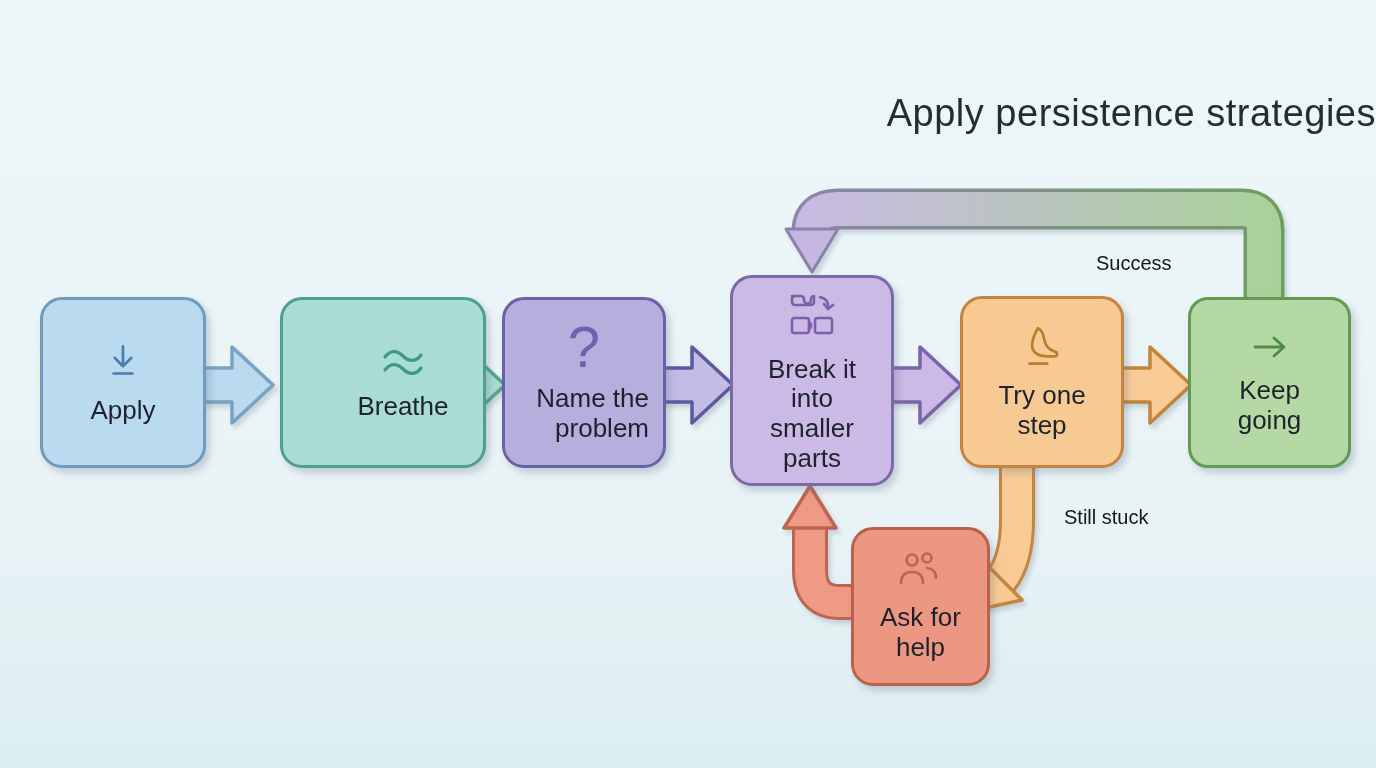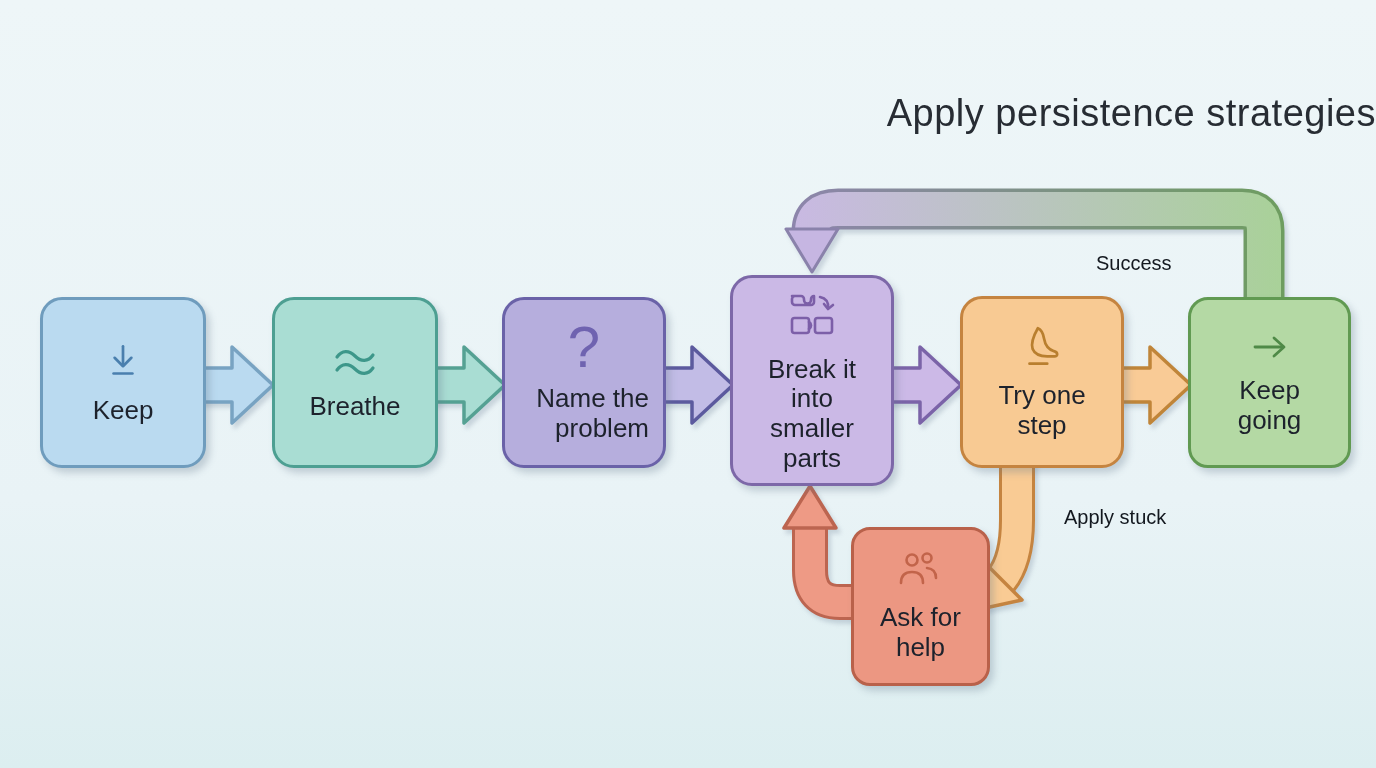--- a/index.html
+++ b/index.html
@@ -18,26 +18,26 @@
   }
   .node{
     position:absolute;z-index:2;border-radius:22px;border:3px solid;
     display:flex;flex-direction:column;align-items:center;justify-content:center;
     gap:11px;box-shadow:4px 5px 7px rgba(100,120,140,.30);
     color:#1d222c;text-align:center;
   }
   .node .label{font-size:26px;line-height:1.14;}
   .node .icon{display:flex;align-items:center;justify-content:center;}
   .node.pause   {left:40px;  top:297px;width:160px;height:165px;background:#badaf0;border-color:#6f9cbd;}
-  .node.breathe {left:272px; top:297px;width:160px;height:165px;background:#a9ddd3;border-color:#4d9f92;}
+  .node.breathe {left:280px; top:297px;width:160px;height:165px;background:#a9ddd3;border-color:#4d9f92;padding-left:40px;}
   .node.name    {left:502px; top:297px;width:158px;height:165px;background:#b6aedd;border-color:#6a62a8;}
   .node.break   {left:730px; top:275px;width:158px;height:205px;background:#cbb9e6;border-color:#7d68a8;}
   .node.try     {left:960px; top:296px;width:158px;height:166px;background:#f8ca93;border-color:#c58440;}
   .node.keep    {left:1188px;top:297px;width:157px;height:165px;background:#b4d9a4;border-color:#619a52;border-radius:20px;}
-  .node.ask     {left:851px; top:527px;width:133px;height:153px;background:#ec9782;border-color:#b9614a;z-index:3;border-radius:19px;}
+  .node.ask     {left:851px; top:527px;width:133px;height:153px;background:#ec9782;border-color:#b9614a;z-index:3;}
   .node.pause  .icon{color:#4a7fae;}
   .node.breathe .icon{color:#3d978a;}
   .node.name   .icon{color:#6f63b0;font-size:58px;line-height:.9;font-weight:400;}
   .node.break  .icon{color:#7c5fa8;}
   .node.try    .icon{color:#b97f2f;}
   .node.keep   .icon{color:#4f8a47;}
   .node.ask    .icon{color:#c2644a;}
   .node.name  .label{max-width:130px;text-align:right;}
   .node.break .label{max-width:108px;}
   .node.try   .label{max-width:95px;}
@@ -92,21 +92,21 @@
   </svg>
 
   <div class="node pause">
     <span class="icon">
       <svg width="46" height="46" viewBox="0 0 44 44" fill="none" stroke="currentColor" stroke-width="2.6" stroke-linecap="round" stroke-linejoin="round">
         <path d="M22 7 V25"></path>
           <path d="M14 18 L22 26 L30 18"></path>
           <path d="M13 33 H31"></path>
       </svg>
     </span>
-    <span class="label">Keep</span>
+    <span class="label">Apply</span>
   </div>
 
   <div class="node breathe">
     <span class="icon">
       <svg width="52" height="38" viewBox="0 0 52 38" fill="none" stroke="currentColor" stroke-width="3.2" stroke-linecap="round">
         <path d="M8 14 C13 7 20 7 26 13 C32 19 39 19 44 12"></path>
         <path d="M8 27 C13 20 20 20 26 26 C32 32 39 32 44 25"></path>
       </svg>
     </span>
     <span class="label">Breathe</span>
@@ -157,15 +157,15 @@
         <circle cx="17" cy="10" r="5.5"></circle>
         <path d="M6 33 q0 -11 11 -11 q11 0 11 11"></path>
         <circle cx="32" cy="8" r="4.5"></circle>
         <path d="M32 18 q9 1 9 10"></path>
       </svg>
     </span>
     <span class="label">Ask for help</span>
   </div>
 
   <div class="flow-label success">Success</div>
-  <div class="flow-label stuck">Apply stuck</div>
+  <div class="flow-label stuck">Still stuck</div>
 
 </div>
 
 </body></html>

